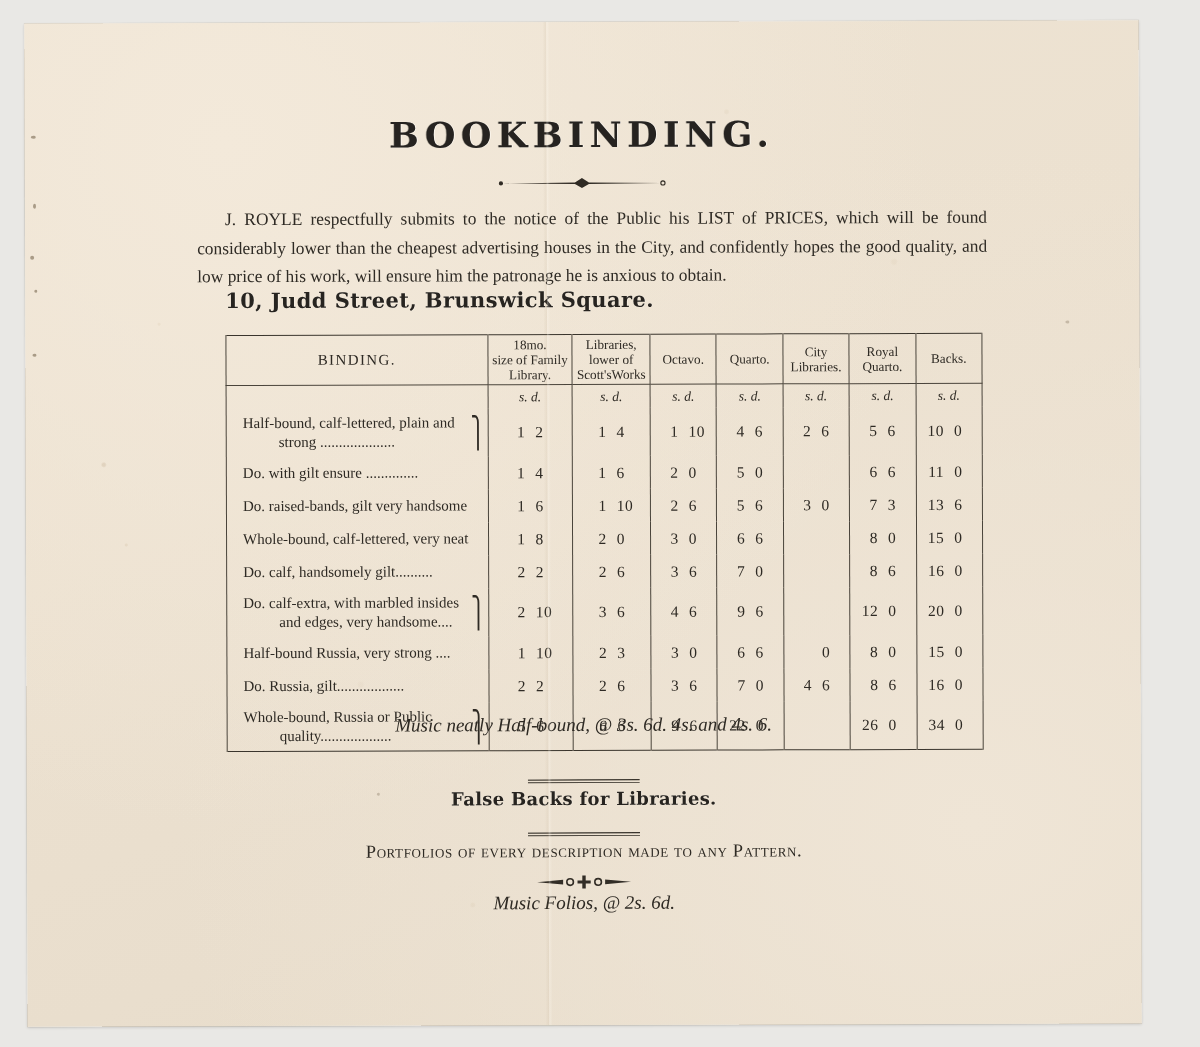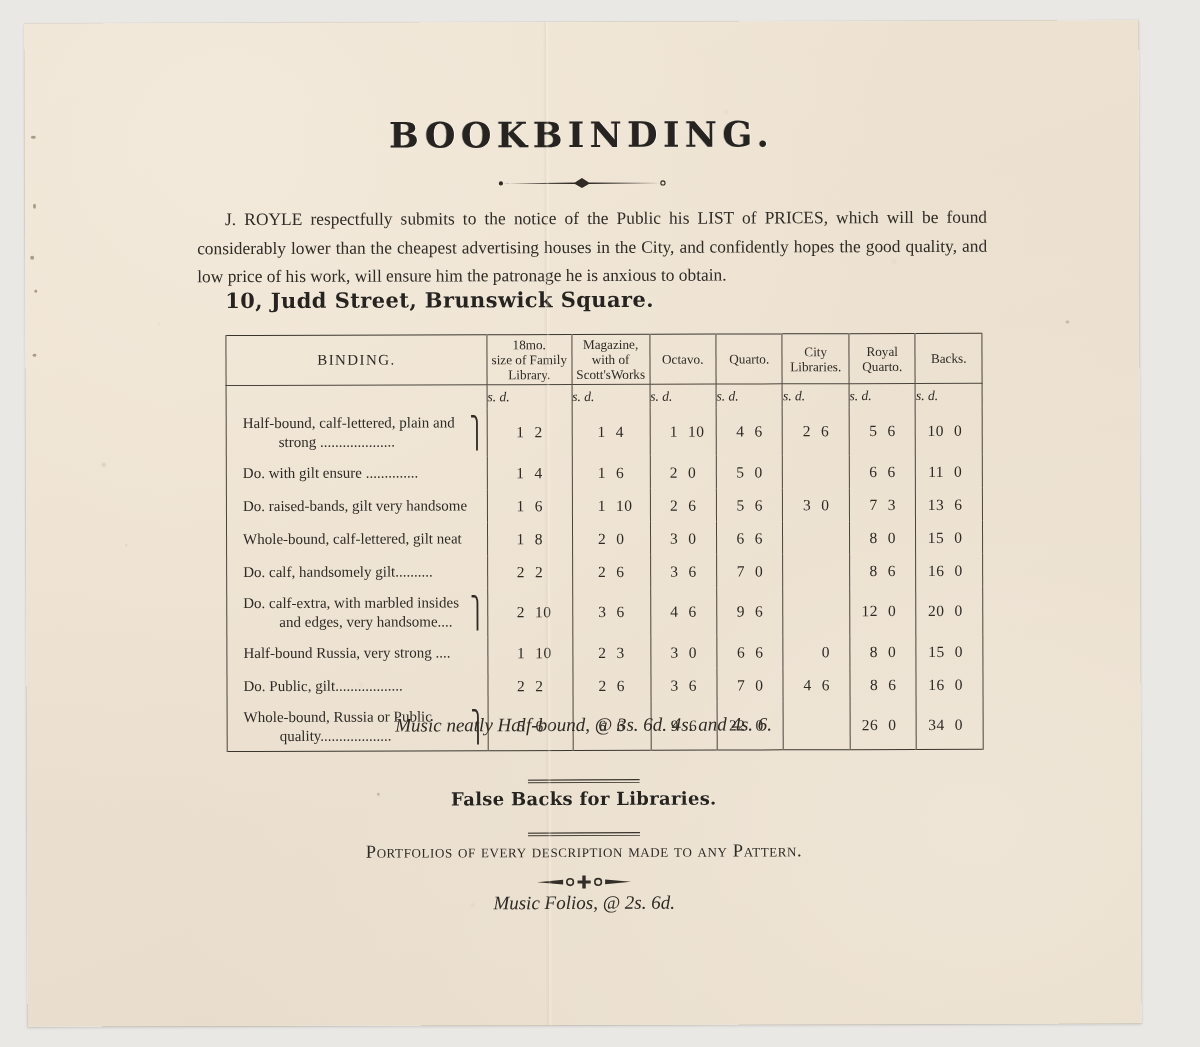--- a/index.html
+++ b/index.html
@@ -137,21 +137,21 @@
     height: 44px;
     padding: 2px 2px;
     border-bottom: 1.2px solid #4a443b;
   }
   #price-table th.col-binding {
     font-size: 15px;
     letter-spacing: 1.4px;
   }
   #price-table tr.sd-row td {
     height: 23px;
-    text-align: left;
+    text-align: center;
     font-style: italic;
     font-size: 13.5px;
     vertical-align: middle;
     border-bottom: none;
   }
   #price-table tr.sd-row td.sd-blank { border-bottom: none; }
   #price-table tbody td.label {
     text-align: left;
     padding: 5px 6px 5px 16px;
     font-size: 15px;
@@ -272,22 +272,22 @@
     <table id="price-table">
       <thead>
         <tr>
           <th class="col-binding">BINDING.</th>
           <th>
               <div>18mo.</div>
               <div>size of Family</div>
               <div>Library.</div>
             </th>
           <th>
-              <div>Magazine,</div>
-              <div>with of</div>
+              <div>Libraries,</div>
+              <div>lower of</div>
               <div>Scott'sWorks</div>
             </th>
           <th>
               <div>Octavo.</div>
             </th>
           <th>
               <div>Quarto.</div>
             </th>
           <th>
               <div>City</div>
@@ -448,21 +448,21 @@
               </span>
             </td>
             <td class="price">
               <span class="sd">
                 <span class="s">13</span>
                 <span class="d">6</span>
               </span>
             </td>
           </tr>
           <tr>
-            <td class="label">Whole-bound, calf-lettered, gilt neat</td>
+            <td class="label">Whole-bound, calf-lettered, very neat</td>
             <td class="price">
               <span class="sd">
                 <span class="s">1</span>
                 <span class="d">8</span>
               </span>
             </td>
             <td class="price">
               <span class="sd">
                 <span class="s">2</span>
                 <span class="d">0</span>
@@ -634,21 +634,21 @@
               </span>
             </td>
             <td class="price">
               <span class="sd">
                 <span class="s">15</span>
                 <span class="d">0</span>
               </span>
             </td>
           </tr>
           <tr>
-            <td class="label">Do. Public, gilt..................</td>
+            <td class="label">Do. Russia, gilt..................</td>
             <td class="price">
               <span class="sd">
                 <span class="s">2</span>
                 <span class="d">2</span>
               </span>
             </td>
             <td class="price">
               <span class="sd">
                 <span class="s">2</span>
                 <span class="d">6</span>

